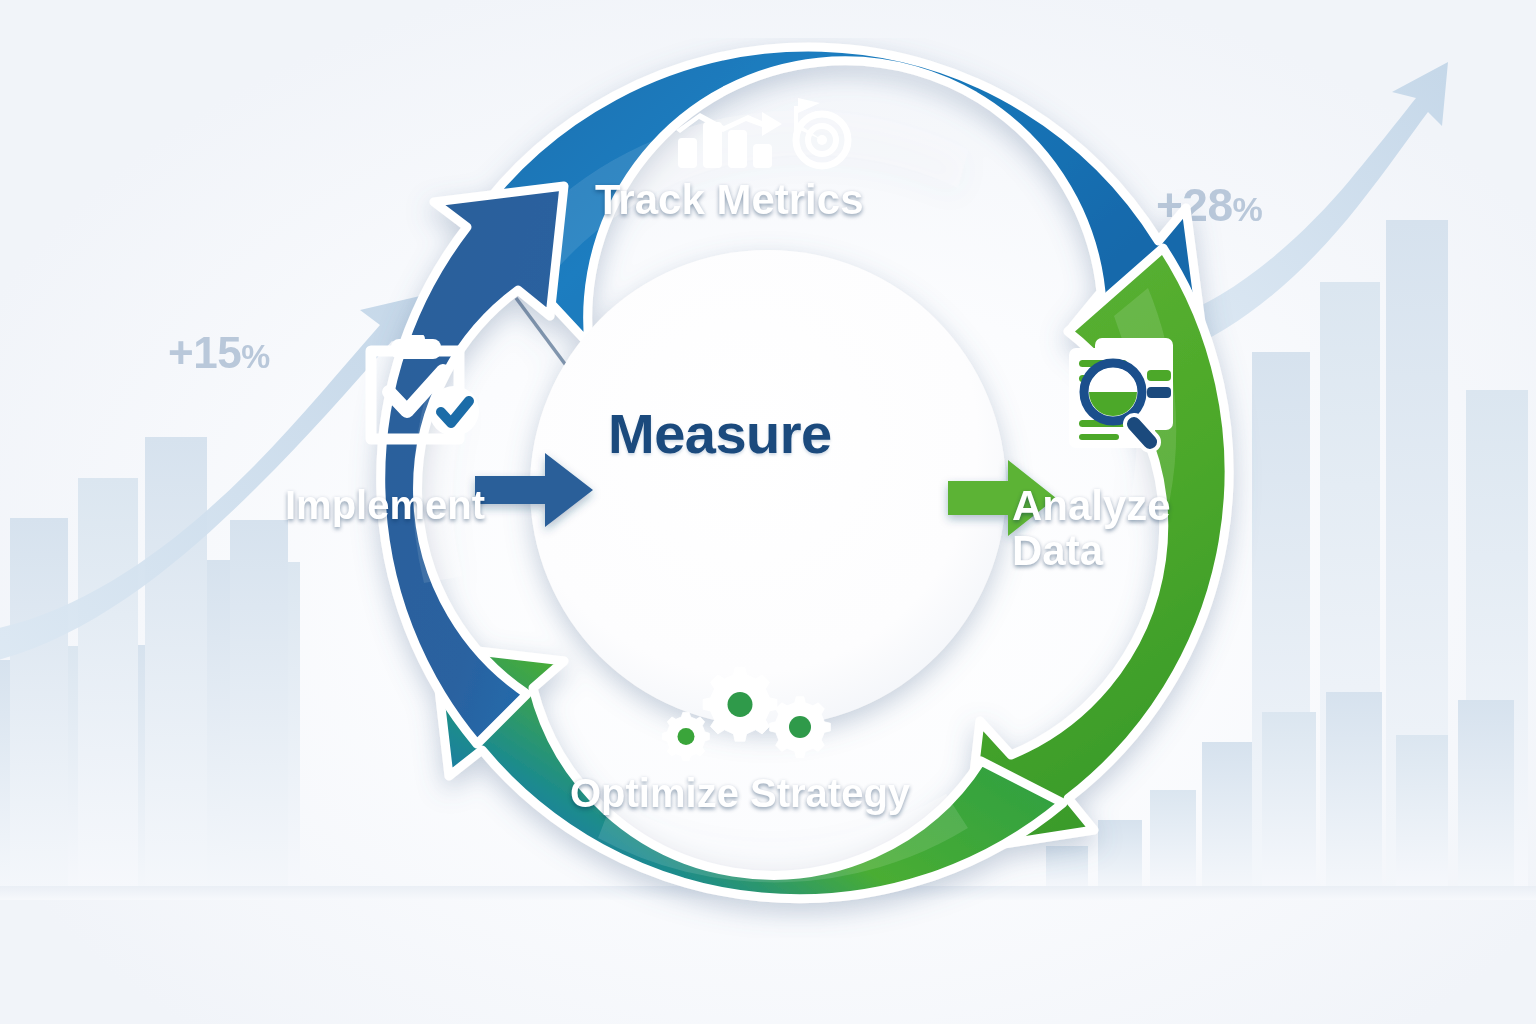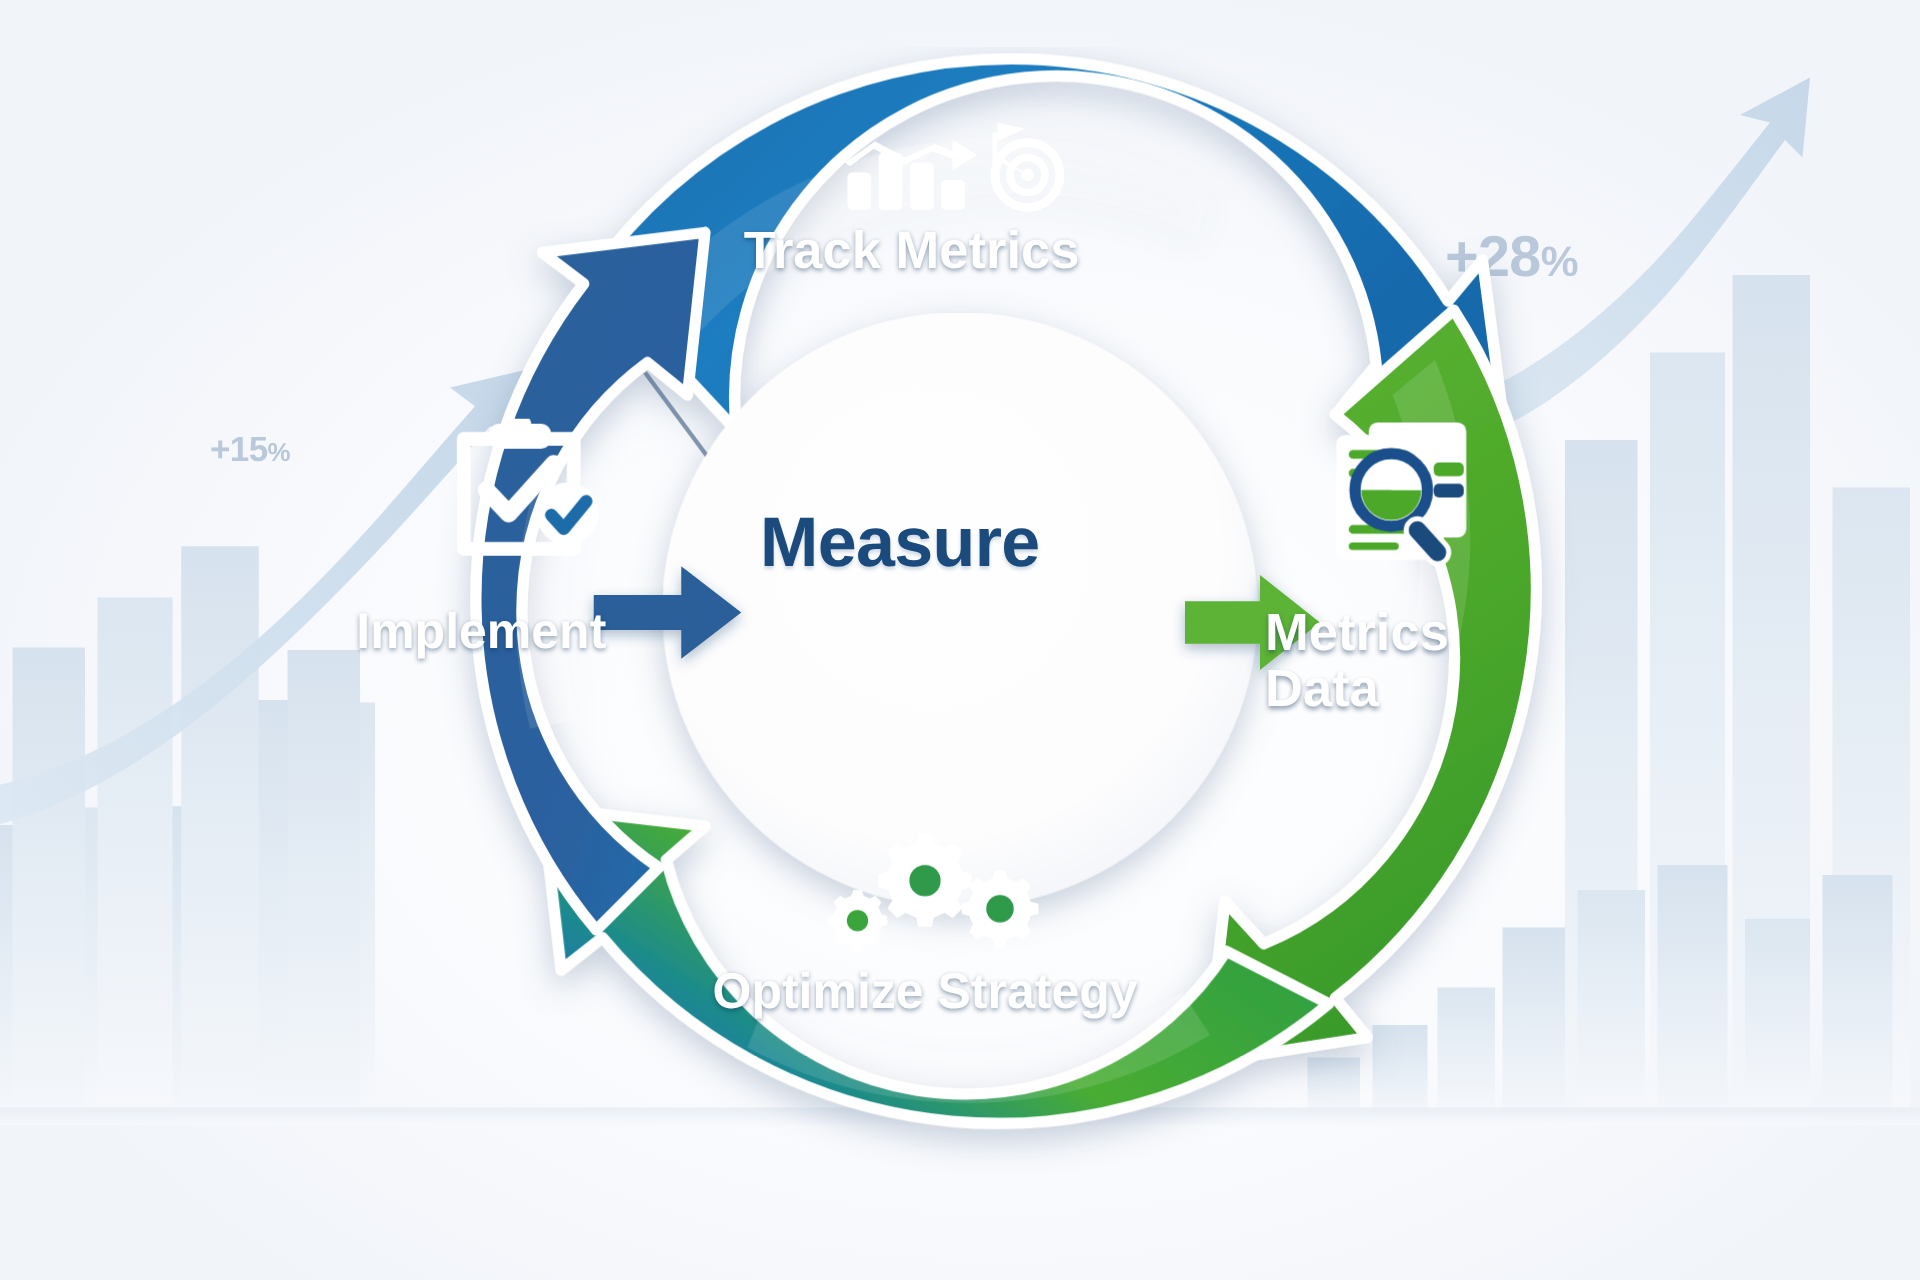--- a/index.html
+++ b/index.html
@@ -18,21 +18,21 @@
   .bgsvg{position:absolute;left:0;top:0;width:1536px;height:1024px;}
 
   .pct{
     position:absolute;
     font-weight:bold;
     color:#b9c8da;
     letter-spacing:-0.5px;
     user-select:none;
   }
   .pct .sym{font-size:0.74em;}
-  #pct-left{left:168px;top:328px;font-size:28px;margin-top:16px;}
+  #pct-left{left:168px;top:328px;font-size:44px;}
   #pct-right{left:1156px;top:178px;font-size:46px;}
 
   
   #cycle{position:absolute;left:268px;top:38px;width:1000px;height:900px;}
   #cycle svg{display:block;width:1000px;height:900px;}
 
   
   .ringlabel{
     position:absolute;color:#ffffff;font-weight:bold;text-align:left;
     text-shadow:0 2px 4px rgba(0,40,80,0.45);
@@ -287,21 +287,21 @@
       <rect x="52" y="-2" width="18" height="14" rx="6" fill="#ffffff"></rect>
       <path d="M 34 57 L 52 76 L 88 36" fill="none" stroke="#ffffff" stroke-width="14" stroke-linecap="round" stroke-linejoin="round"></path>
       <circle cx="99" cy="76" r="25" fill="#ffffff"></circle>
       <path d="M 86 77 L 96 88 L 114 66" fill="none" stroke="#1b6ca8" stroke-width="10" stroke-linecap="round" stroke-linejoin="round"></path>
     </g>
   </svg>
 
   <div class="ringlabel" id="lbl-track">Track Metrics</div>
 
   <div class="ringlabel" id="lbl-analyze">
-    <div>Metrics</div>
+    <div>Analyze</div>
     <div>Data</div>
   </div>
 
   <div class="ringlabel" id="lbl-optimize">Optimize Strategy</div>
 
   <div class="ringlabel" id="lbl-implement">
     <div>Implement</div>
   </div>
 
   <div id="center-text">

